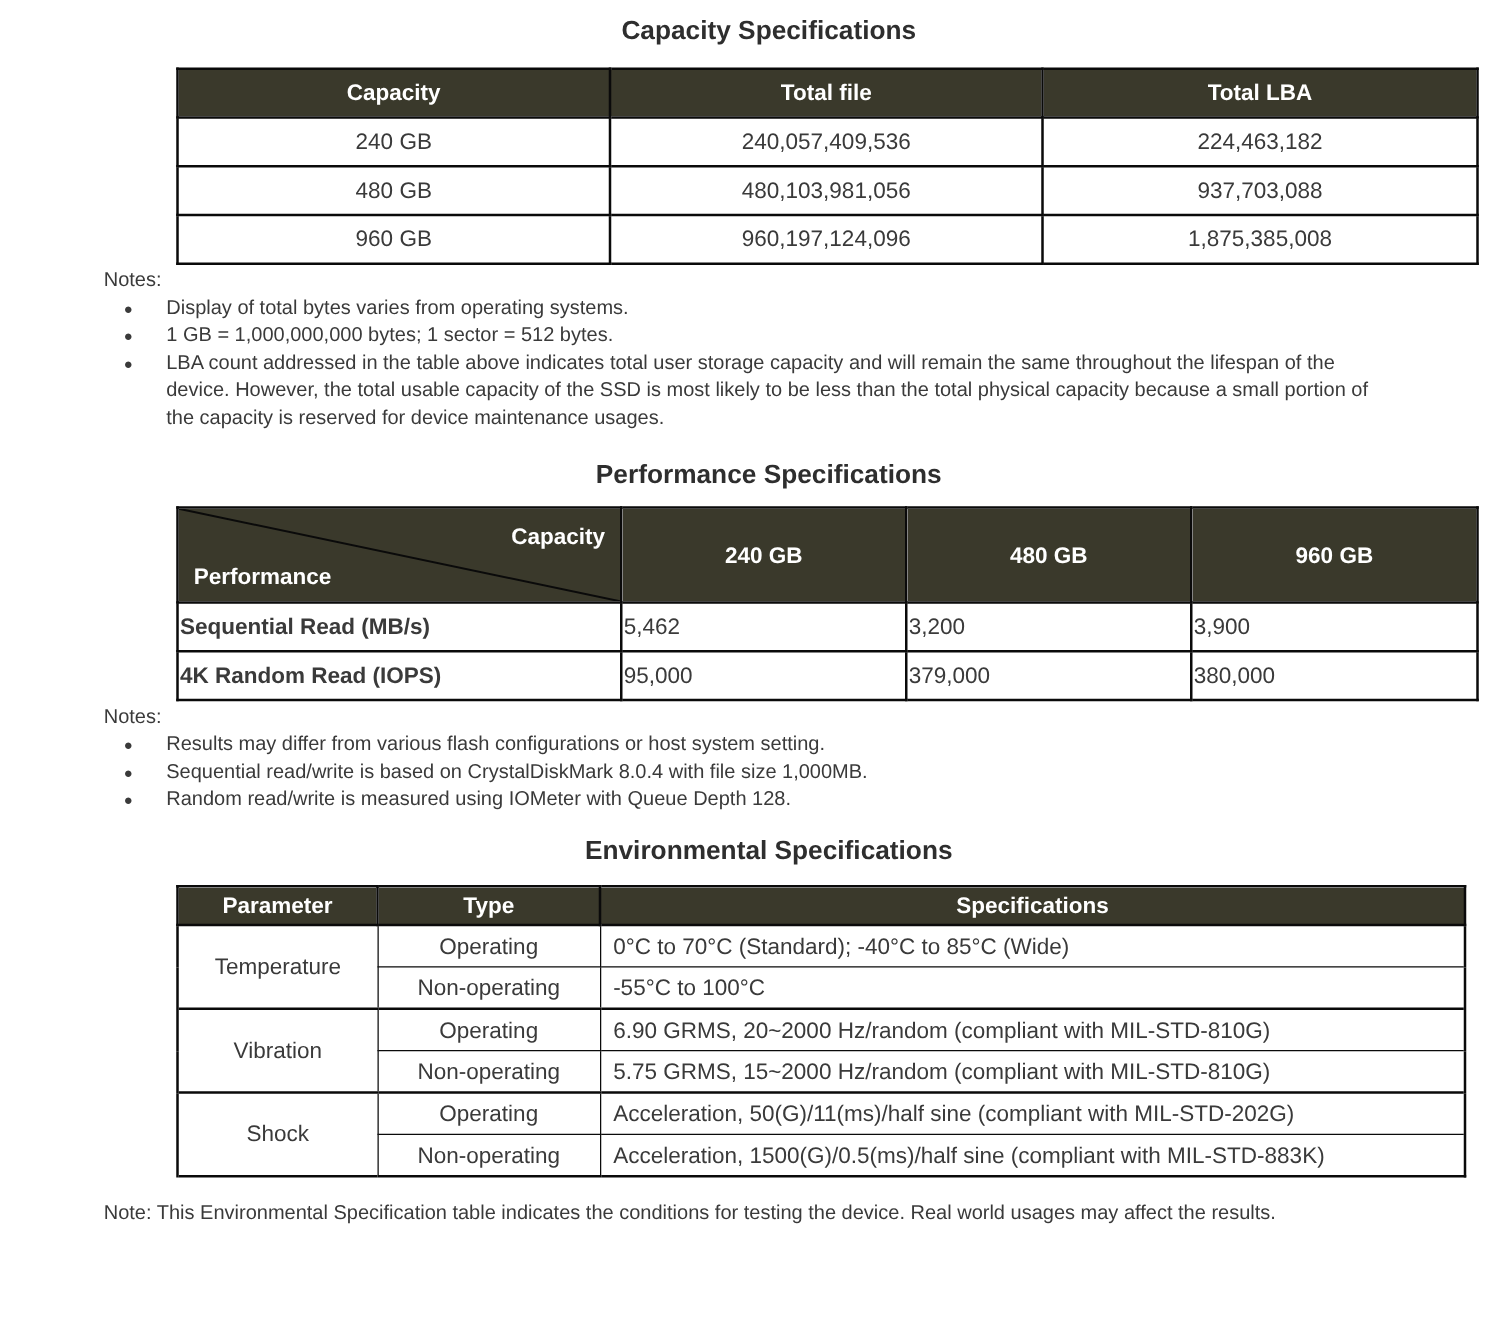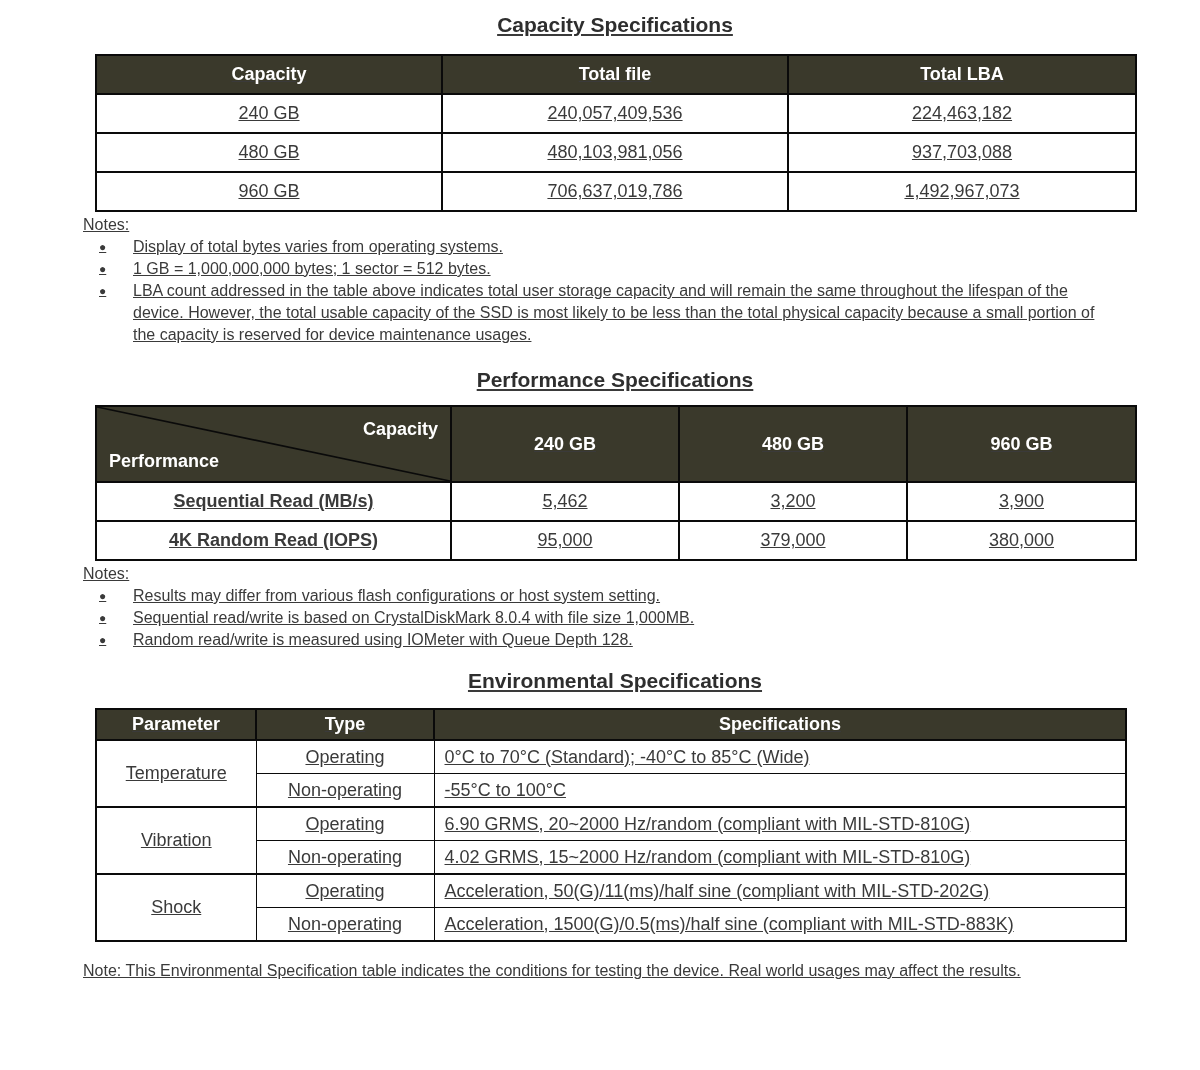--- a/index.html
+++ b/index.html
@@ -9,53 +9,53 @@
     --border:#0a0a0a;
   }
   *{box-sizing:content-box;}
   html,body{margin:0;padding:0;background:#ffffff;}
   body{
     width:1200px;height:1070px;
     font-family:"Liberation Sans", sans-serif;
     color:var(--body-text);
   }
   .page{position:relative;width:1200px;height:1070px;overflow:hidden;background:#fff;}
-  .content{margin-left:95px;width:1040px;text-decoration:underline;}
+  .content{margin-left:95px;width:1040px;}
 
   .section-title{
     width:1040px;
     text-align:center;
     font-size:21px;
     font-weight:bold;
     color:#2e2e2e;
     margin:0;
     line-height:25px;
   }
   .title-capacity{margin-top:12px;}
   .title-performance{margin-top:21px;}
   .title-environmental{margin-top:17px;}
 
-  table{border-collapse:collapse;table-layout:fixed;}
+  table{border-collapse:collapse;table-layout:fixed;margin-left:46px;}
   th,td{border:2px solid var(--border);font-size:18px;overflow:hidden;}
   thead th{
     background:var(--header-bg);
     color:var(--header-text);
     font-weight:bold;
   }
   td{color:var(--body-text);}
 
   
   .capacity-table{width:1040px;margin-top:17px;}
   .capacity-table th{height:35px;}
   .capacity-table td{height:35px;text-align:center;}
 
   
   .performance-table{width:1040px;margin-top:13px;}
   .performance-table thead th{height:72px;}
-  .performance-table td{height:35px;text-align:center;}
+  .performance-table td{height:35px;}
   .performance-table td.row-label{font-weight:bold;}
   .diag{position:relative;padding:0;}
   .diag-line{position:absolute;left:0;top:0;width:100%;height:100%;display:block;}
   .corner-capacity{position:absolute;top:12px;right:12px;font-weight:bold;}
   .corner-performance{position:absolute;bottom:9px;left:12px;font-weight:bold;}
 
   
   .env-table{width:1030px;margin-top:15px;border:2px solid var(--border);}
   .env-table th{height:27px;border-width:2px;}
   .env-table td{height:30px;border:1px solid var(--border);text-align:center;}
@@ -102,22 +102,22 @@
           <td>240,057,409,536</td>
           <td>224,463,182</td>
         </tr>
         <tr>
           <td>480 GB</td>
           <td>480,103,981,056</td>
           <td>937,703,088</td>
         </tr>
         <tr>
           <td>960 GB</td>
-          <td>706,637,019,786</td>
-          <td>1,492,967,073</td>
+          <td>960,197,124,096</td>
+          <td>1,875,385,008</td>
         </tr>
       </tbody>
     </table>
 
     <div class="notes notes-cap">
       <div class="notes-label">Notes:</div>
       <div class="note-item">
         <span class="bullet-icon">●</span>
         <span class="note-text">Display of total bytes varies from operating systems.</span>
       </div>
@@ -211,21 +211,21 @@
           <td class="type">Non-operating</td>
           <td class="spec">-55°C to 100°C</td>
         </tr>
         <tr class="group-start">
           <td class="param" rowspan="2">Vibration</td>
           <td class="type">Operating</td>
           <td class="spec">6.90 GRMS, 20~2000 Hz/random (compliant with MIL-STD-810G)</td>
         </tr>
         <tr>
           <td class="type">Non-operating</td>
-          <td class="spec">4.02 GRMS, 15~2000 Hz/random (compliant with MIL-STD-810G)</td>
+          <td class="spec">5.75 GRMS, 15~2000 Hz/random (compliant with MIL-STD-810G)</td>
         </tr>
         <tr class="group-start">
           <td class="param" rowspan="2">Shock</td>
           <td class="type">Operating</td>
           <td class="spec">Acceleration, 50(G)/11(ms)/half sine (compliant with MIL-STD-202G)</td>
         </tr>
         <tr>
           <td class="type">Non-operating</td>
           <td class="spec">Acceleration, 1500(G)/0.5(ms)/half sine (compliant with MIL-STD-883K)</td>
         </tr>

